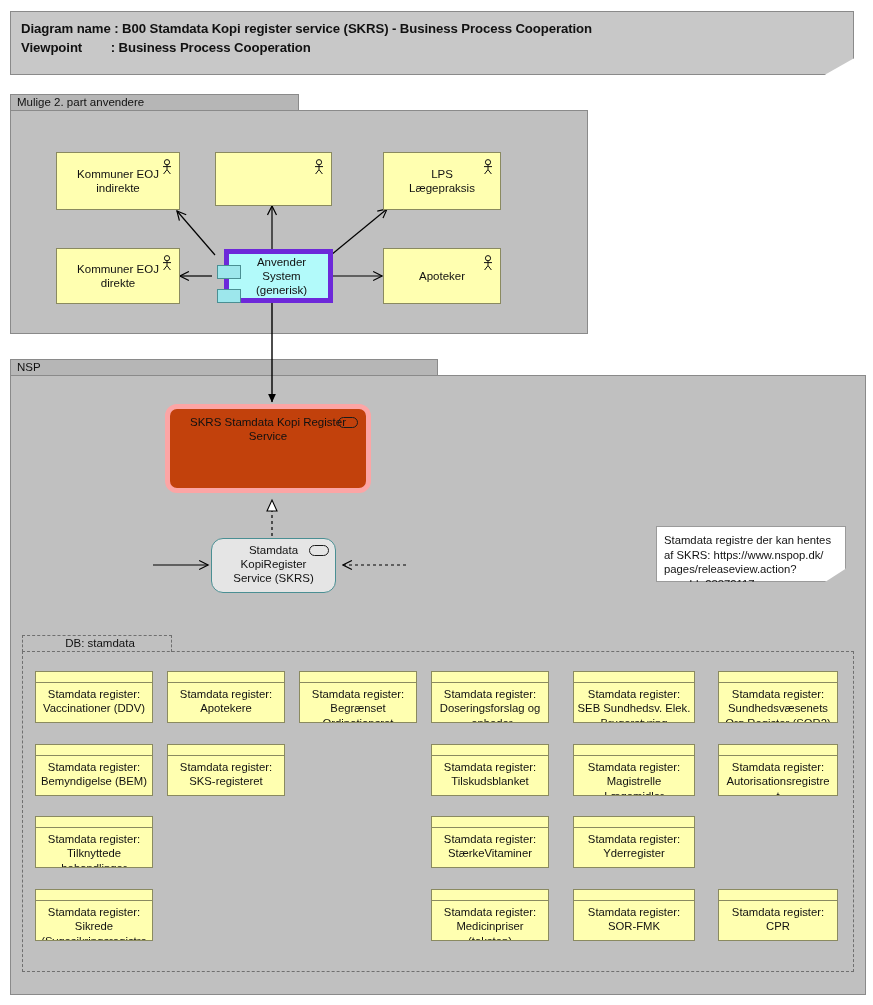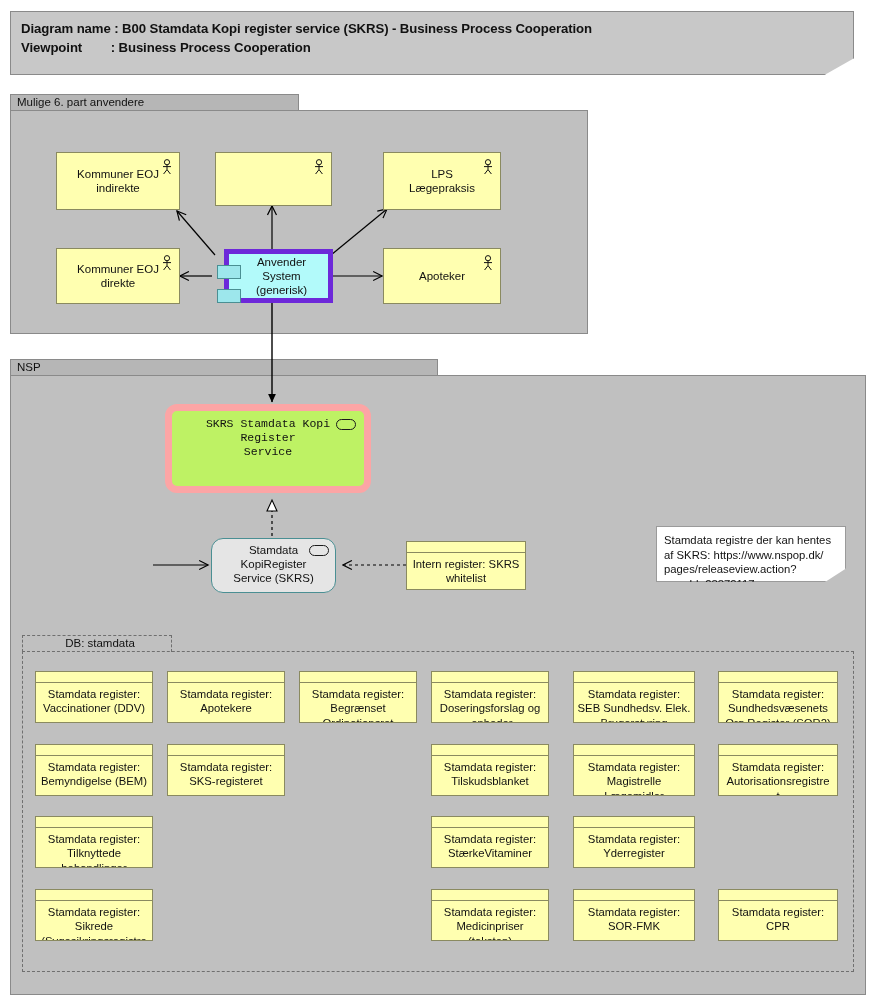--- a/index.html
+++ b/index.html
@@ -51,21 +51,21 @@
   .actor-label{display:block;width:100%;white-space:pre-line;}
   .actor-icon{position:absolute;right:6px;top:6px;width:12px;height:16px;}
 
   .component-node{background:#b2fafa;border:5px solid #6d28d9;display:flex;align-items:center;justify-content:center;padding:0 4px 0 10px;}
   .comp-tab{position:absolute;left:-12px;width:24px;height:14px;background:#9de7ec;border:1px solid #4a8f93;box-sizing:border-box;}
   .comp-tab.t1{top:11px;}
   .comp-tab.t2{top:35px;}
   .comp-label{white-space:pre-line;display:block;width:100%;}
 
   .service-node{border-radius:12px;display:flex;align-items:flex-start;justify-content:center;padding:6px 16px 0 16px;}
-  .service-yellow{background:#bef264;border:7px solid #fca5a5;font-family:Liberation Mono, monospace;}
+  .service-yellow{background:#c2410c;border:5px solid #fca5a5;}
   .service-cyan{background:#e5e5e5;border:1px solid #4a8f93;}
   .svc-icon{position:absolute;right:8px;top:8px;width:20px;height:11px;border:1.4px solid #1b1b1b;border-radius:6px;box-sizing:border-box;}
   .svc-label{white-space:pre-line;display:block;width:100%;}
 
   
   .data-node{position:absolute;background:#ffffb0;border:1px solid #8a8a60;box-sizing:border-box;overflow:hidden;}
   .data-head{height:11px;border-bottom:1px solid #8a8a60;box-sizing:border-box;}
   .data-text{
     font-size:11.3px;line-height:14.4px;text-align:center;padding:4px 2px 0 2px;
     white-space:pre-line;display:block;
@@ -87,21 +87,21 @@
 
 <div id="canvas">
 
   <div class="title-note">
     <div class="title-line">Diagram name : B00 Stamdata Kopi register service (SKRS) - Business Process Cooperation</div>
     <div class="title-line">Viewpoint        : Business Process Cooperation</div>
   </div>
 
   <div class="group" style="left:10px;top:94px;width:578px;height:240px;">
     <div class="group-tab" style="width:289px;">
-      <span>Mulige 6. part anvendere</span>
+      <span>Mulige 2. part anvendere</span>
     </div>
     <div class="group-body" style="top:16px;"></div>
   </div>
 
   <div class="group" style="left:10px;top:359px;width:856px;height:636px;">
     <div class="group-tab" style="width:428px;">
       <span>NSP</span>
     </div>
     <div class="group-body" style="top:16px;"></div>
   </div>
@@ -216,25 +216,20 @@
   </div>
 
 
   <div class="node service-node service-cyan" style="left:211px;top:538px;width:125px;height:55px;padding:4px 10px 0 10px;">
     <span class="svc-icon" style="right:6px;top:6px;"></span>
     <span class="svc-label">Stamdata
 KopiRegister
 Service (SKRS)</span>
   </div>
 
-  <div class="data-node" style="left:406px;top:541px;width:120px;height:49px;">
-    <div class="data-head"></div>
-    <span class="data-text">Intern register: SKRS
-whitelist</span>
-  </div>
 
   <div class="note-box" style="left:656px;top:526px;width:190px;height:56px;">
     <span class="note-text">Stamdata registre der kan hentes
 af SKRS: https://www.nspop.dk/
 pages/releaseview.action?
 pageId=28872117</span>
   </div>
 
   <div id="registers-layer">
       <div class="data-node" style="left: 35px; top: 671px; width: 118px; height: 52px;">

